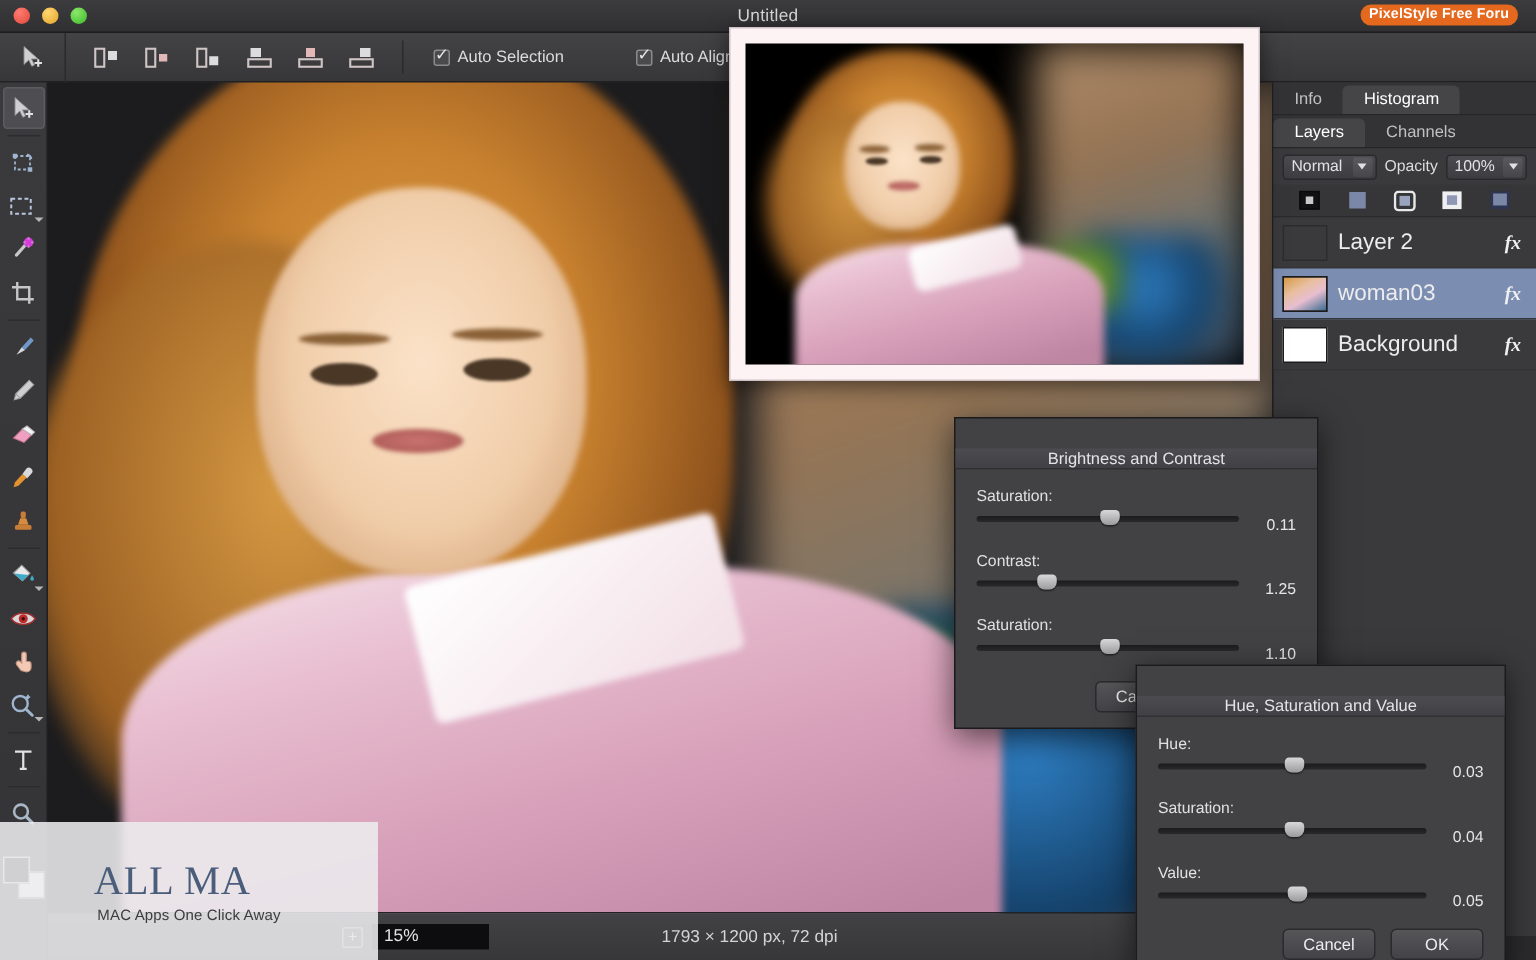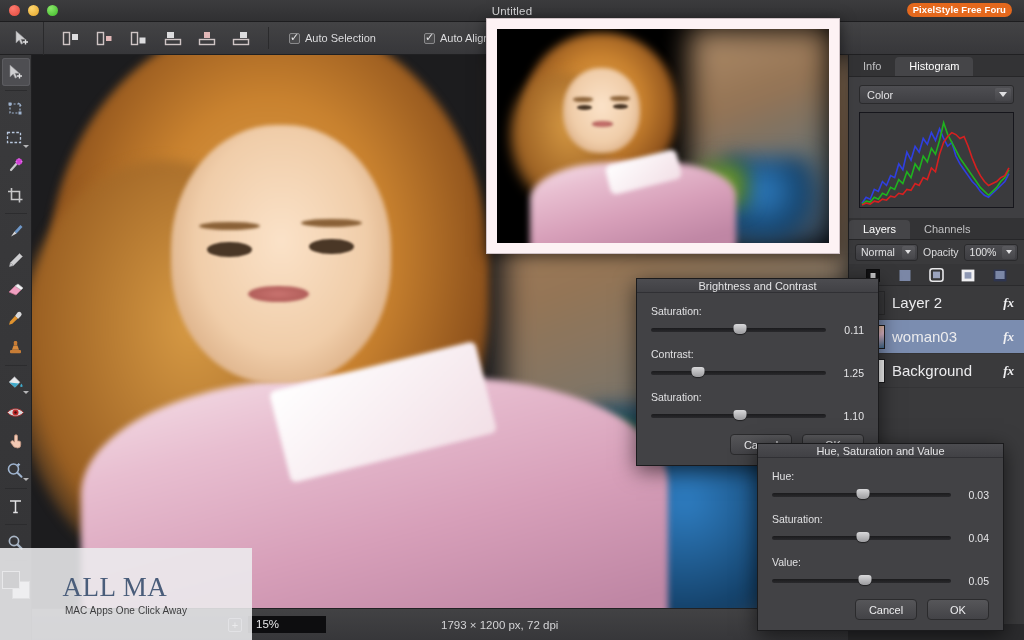--- a/index.html
+++ b/index.html
@@ -228,25 +228,25 @@
   .fx{ font-size:13px;color:#f0f0f2;font-family:"Liberation Serif", serif;font-style:italic;font-weight:bold;padding-right:4px; }
 
   
   .dialog{
     position:absolute; background:#424245; border:1px solid #1b1b1d;
     box-shadow:0 5px 20px rgba(0,0,0,.6); z-index:40;
   }
   .dlg-title{
     height:14px; background:linear-gradient(#4c4c50,#414145);
     border-bottom:1px solid #303034;
-    font-size:11px;color:#e4e4e6;display:flex;align-items:center;justify-content:center;
+    font-size:11px;color:#e4e4e6;display:flex;align-items:center;justify-content:center;margin-top:20px;
   }
   .dlg-body{ padding:12px 14px 10px; }
   .field-label{ font-size:10.5px;color:#e0e0e2;margin-bottom:7px; }
-  .slider-row{ display:flex; align-items:center; gap:10px; margin-bottom:12px; }
+  .slider-row{ display:flex; gap:10px; margin-bottom:12px; }
   .track{
     flex:1; height:4px; background:linear-gradient(#1b1b1d,#29292c);
     border-radius:2px; position:relative;
   }
   .knob{
     position:absolute; top:-4px; width:13px;height:10px;
     background:linear-gradient(#d8d8da,#9b9b9e);
     border-radius:3px 3px 5px 5px; box-shadow:0 1px 1px rgba(0,0,0,.5);
     transform:translateX(-50%);
   }
@@ -505,35 +505,20 @@
     <div class="zoom-plus">+</div>
     <div class="zoom-field">15%</div>
     <div class="doc-info">1793 × 1200 px, 72 dpi</div>
   </div>
 
   <div class="rightpanel">
     <div class="tabrow">
       <div class="tab">Info</div>
       <div class="tab active">Histogram</div>
     </div>
-    <div class="panel-body">
-      <div class="select">
-        <span>Color</span>
-        <span class="arrowbox">
-            <i class="caret"></i>
-          </span>
-      </div>
-      <div class="histogram">
-        <svg viewBox="0 0 150 96" preserveAspectRatio="none">
-          <polyline fill="none" stroke="#2f3fe0" stroke-width="1.6" points="2,92 6,86 10,88 14,78 18,80 22,70 26,74 30,64 34,66 38,52 42,58 46,40 50,48 54,34 58,40 62,26 66,32 70,20 74,28 78,16 82,26 86,34 90,30 94,44 98,52 102,58 106,64 110,70 114,74 118,80 122,84 126,86 130,82 134,78 138,74 142,70 146,62"></polyline>
-          <polyline fill="none" stroke="#1fb21f" stroke-width="1.6" points="2,93 6,90 10,91 14,86 18,88 22,82 26,84 30,76 34,78 38,68 42,72 46,60 50,66 54,52 58,58 62,44 66,50 70,36 74,42 78,28 82,10 86,22 90,30 94,38 98,46 102,52 106,58 110,64 114,70 118,76 122,80 126,84 130,80 134,76 138,70 142,66 146,58"></polyline>
-          <polyline fill="none" stroke="#d62020" stroke-width="1.6" points="2,94 6,92 10,93 14,90 18,91 22,88 26,89 30,85 34,86 38,82 42,83 46,78 50,79 54,72 58,74 62,66 66,68 70,56 74,60 78,42 82,30 86,24 90,20 94,22 98,26 102,24 106,34 110,46 114,56 118,64 122,70 126,74 130,72 134,70 138,66 142,64 146,56"></polyline>
-        </svg>
-      </div>
-    </div>
 
     <div class="tabrow">
       <div class="tab active">Layers</div>
       <div class="tab">Channels</div>
     </div>
 
     <div class="layer-opts">
       <div class="mini-select" style="width:72px">
         <span style="flex:1">Normal</span>
         <span class="mini-arrow">

